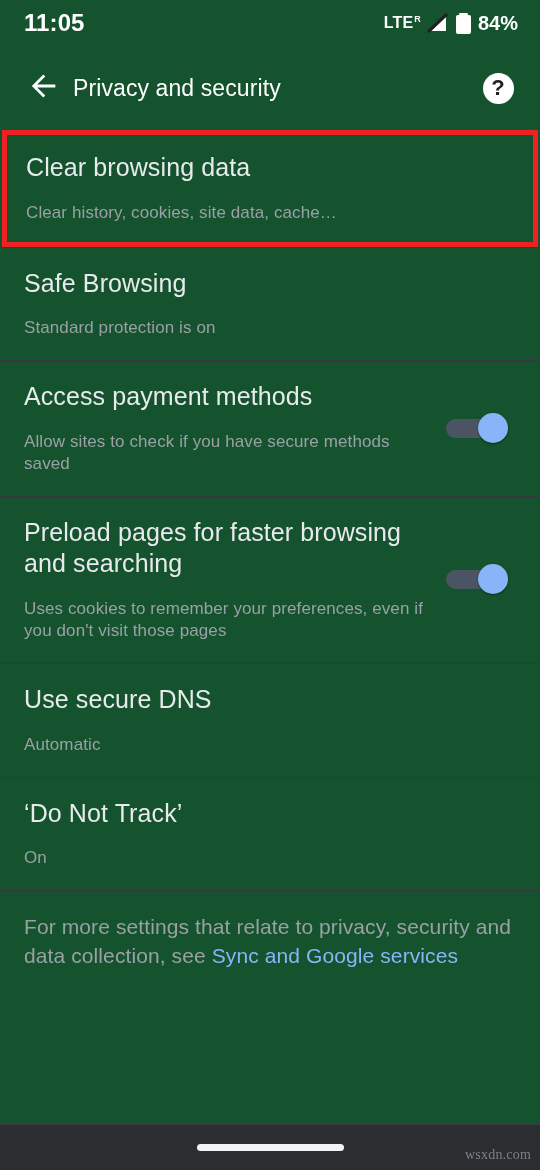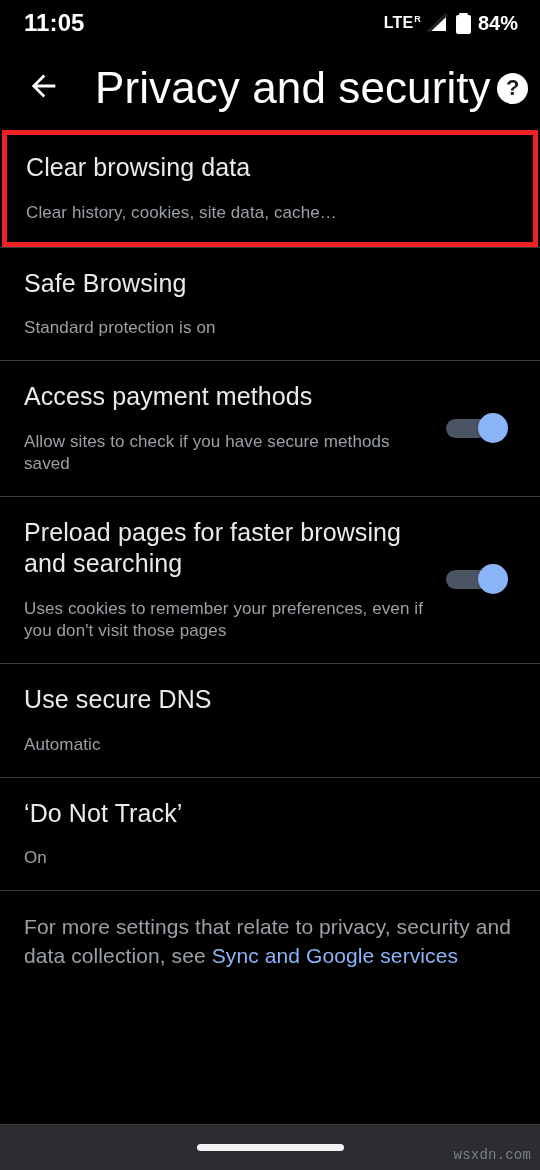--- a/index.html
+++ b/index.html
@@ -6,21 +6,21 @@
   html, body {
     width:540px; height:1170px;
     background:#202124;
     font-family:"Liberation Sans", sans-serif;
     -webkit-font-smoothing:antialiased;
     overflow:hidden;
   }
   #screen {
     position:relative;
     width:540px; height:1170px;
-    background:#000000;
+    background:#14532d;
     display:flex; flex-direction:column;
   }
 
   
   .statusbar{
     height:46px; flex:0 0 46px;
     display:flex; align-items:center;
     justify-content:space-between;
     padding:0 22px 0 24px;
     color:#ffffff;
@@ -48,24 +48,24 @@
     padding:0 20px 0 22px;
     color:#fff;
   }
   .back-btn{
     width:44px; height:44px; flex:0 0 44px;
     display:flex; align-items:center; justify-content:center;
     cursor:pointer;
   }
   .appbar-title{
     flex:1 1 auto;
-    font-size:44px;
+    font-size:23px;
     font-weight:400;
     color:#ffffff;
-    margin-left:29px;
+    margin-left:7px;
     letter-spacing:.1px;
     white-space:nowrap;
   }
   .help-btn{
     width:44px; height:44px; flex:0 0 44px;
     display:flex; align-items:center; justify-content:center;
     cursor:pointer;
   }
   .help-circle{
     width:31px; height:31px; border-radius:50%;
@@ -139,21 +139,21 @@
     border-top:1px solid #3a3d42;
     display:flex; align-items:center; justify-content:center;
     position:relative;
   }
   .nav-pill{
     width:147px; height:7px; border-radius:4px; background:#f1f3f4;
   }
   .watermark{
     position:absolute; right:9px; bottom:7px;
     font-size:14px; color:#7c8085;
-    font-family:Liberation Mono, monospace;
+    font-family:Liberation Serif, serif;
     letter-spacing:.2px;
   }
 </style>
 </head>
 <body>
 
 <div id="screen">
 
   <div class="statusbar">
     <div class="status-time">11:05</div>

